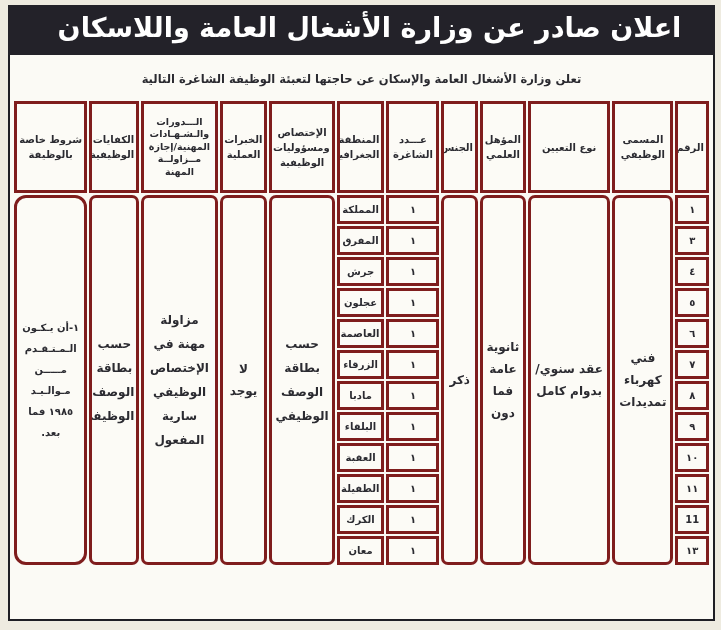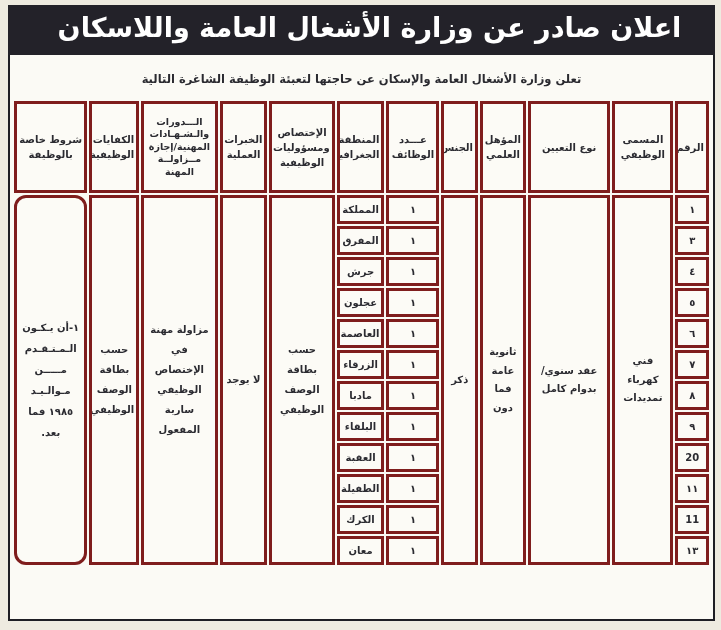--- a/index.html
+++ b/index.html
@@ -58,21 +58,21 @@
   }
   th{
     font-size:10px;
     line-height:1.5;
     height:84px;
   }
   th.tall{line-height:1.32;font-size:9.5px;}
   tr.data-row{height:29px;}
   td.num{font-size:10px;}
   td.region{font-size:10px;}
-  td.merged{font-size:10px;line-height:1.85;}
+  td.merged{font-size:12px;line-height:1.85;border-radius:7px;}
   td.merged.wide{line-height:2.0;}
   td.conditions{font-size:10px;line-height:2.1;border-radius:12px;}
 </style>
 </head>
 <body>
 
 <div class="page">
 
   <div class="banner">
     <span>اعلان صادر عن وزارة الأشغال العامة واللاسكان</span>
@@ -97,21 +97,21 @@
           <col style="width:49px">
           <col style="width:72px">
       </colgroup>
       <thead>
         <tr>
           <th>الرقم</th>
           <th>المسمى الوظيفي</th>
           <th>نوع التعيين</th>
           <th>المؤهل العلمي</th>
           <th>الجنس</th>
-          <th>عـــدد الوظائف</th>
+          <th>عـــدد الشاغرة</th>
           <th>المنطقة الجغرافية</th>
           <th>الإختصاص ومسؤوليات الوظيفية</th>
           <th>الخبرات العملية</th>
           <th class="tall">الـــدورات والـشـهـادات المهنية/إجازة مــزاولــة المهنة</th>
           <th>الكفايات الوظيفية</th>
           <th>شروط خاصة بالوظيفة</th>
         </tr>
       </thead>
       <tbody>
         <tr class="data-row">
@@ -157,21 +157,21 @@
           <td class="num">٨</td>
           <td class="num">١</td>
           <td class="region">مادبا</td>
         </tr>
         <tr class="data-row">
           <td class="num">٩</td>
           <td class="num">١</td>
           <td class="region">البلقاء</td>
         </tr>
         <tr class="data-row">
-          <td class="num">20</td>
+          <td class="num">١٠</td>
           <td class="num">١</td>
           <td class="region">العقبة</td>
         </tr>
         <tr class="data-row">
           <td class="num">١١</td>
           <td class="num">١</td>
           <td class="region">الطفيلة</td>
         </tr>
         <tr class="data-row">
           <td class="num">11</td>

